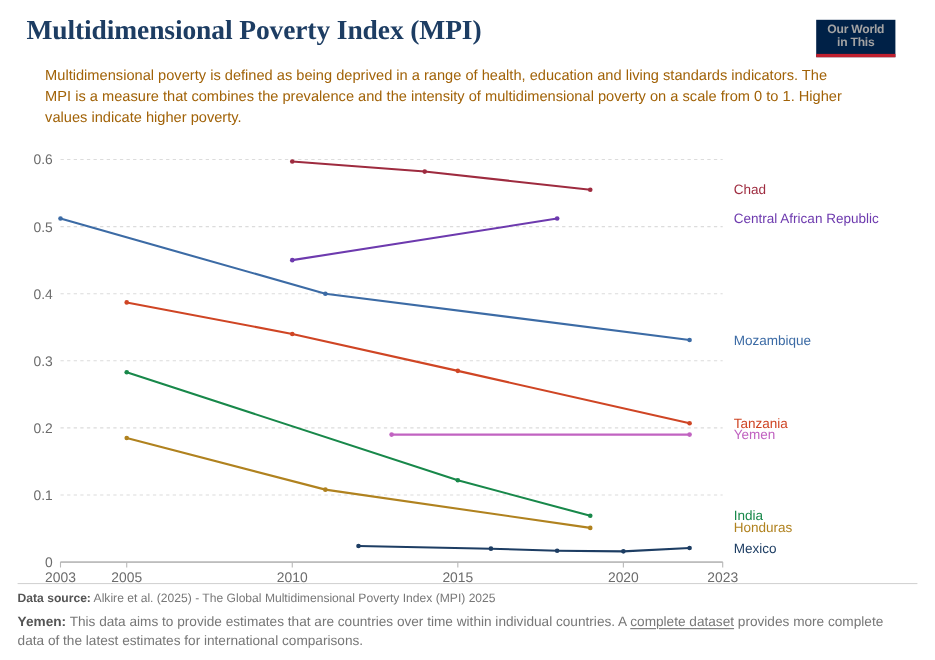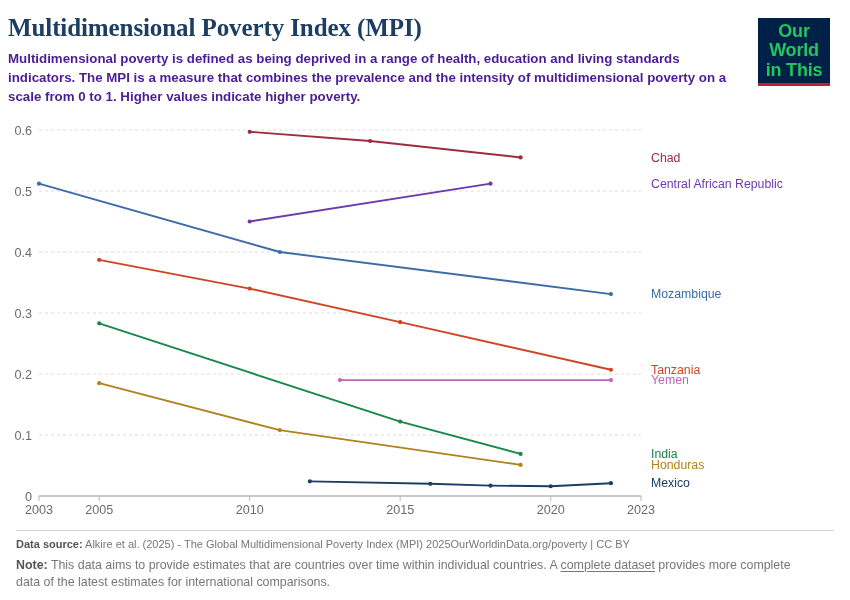--- a/index.html
+++ b/index.html
@@ -13,59 +13,59 @@
     font-family: "Liberation Sans", sans-serif;
     color: #1d3d63;
     overflow: hidden;
     position: relative;
   }
   .page {
     position: relative;
     width: 850px;
     height: 600px;
     box-sizing: border-box;
-    padding: 0 8px;
+    padding: 0 24px;
   }
 
   
   .header {
     position: relative;
     padding-top: 14px;
   }
   .chart-title {
     font-family: "Liberation Serif", serif;
     font-size: 25px;
     font-weight: 700;
     color: #1d3d63;
     letter-spacing: -0.1px;
     margin: 0 0 7px 0;
     line-height: 1.1;
   }
   .chart-subtitle {
     font-size: 13.3px;
     line-height: 1.45;
-    color: #4c1d95;
+    color: #a16207;
     max-width: 735px;
-    margin: 0;
-    font-weight: 700;
+    margin: 17px;
+    font-weight: 400;
   }
   .owid-logo {
     position: absolute;
     top: 18px;
     right: 12px;
     width: 72px;
     background: #002147;
     border-bottom: 3px solid #c0202f;
     text-align: center;
     padding: 4px 2px 3px 2px;
     box-sizing: border-box;
   }
   .owid-logo .l1, .owid-logo .l2 {
-    color: #22c55e;
-    font-size: 18px;
+    color: #a3a3a3;
+    font-size: 11px;
     font-weight: 700;
     line-height: 1.08;
     display: block;
     letter-spacing: -0.2px;
   }
 
   
   .chart-wrap {
     position: relative;
     margin-top: 12px;
@@ -234,21 +234,20 @@
     </svg>
   </div>
 
   <div class="footer">
     <hr class="rule">
     <div class="src-row">
       <div class="src-left">
         <b>Data source:</b>
         <span>Alkire et al. (2025) - The Global Multidimensional Poverty Index (MPI) 2025</span>
       </div>
-      <div class="src-right">OurWorldinData.org/poverty | CC BY</div>
     </div>
     <div class="note">
-      <b>Note:</b>
+      <b>Yemen:</b>
       <span>This data aims to provide estimates that are countries over time within individual countries. A </span><u>complete dataset</u><span> provides more complete data of the latest estimates for international comparisons.</span>
     </div>
   </div>
 
 </div>
 
 </body></html>

